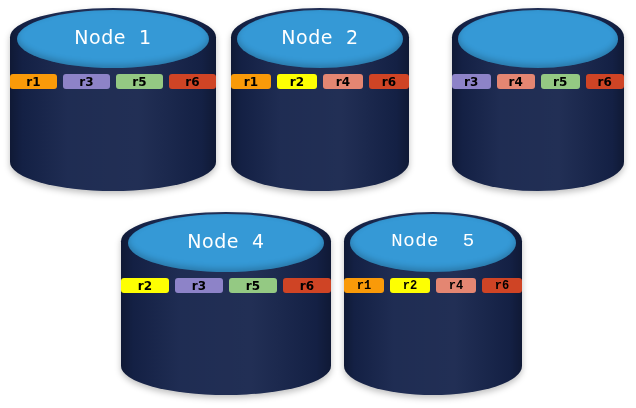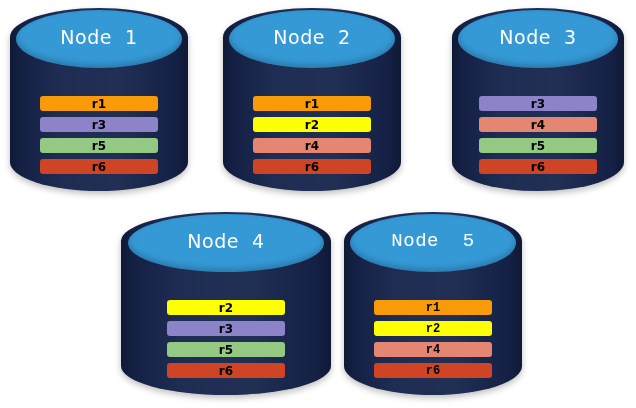--- a/index.html
+++ b/index.html
@@ -82,73 +82,71 @@
     user-select: none;
   }
 
   
   .bars {
     position: absolute;
     left: 0;
     width: 100%;
     top: 66px;
     display: flex;
-    flex-direction: column;
+    flex-direction: row;
     gap: 6px;
     align-items: center;
-    margin-top: 22px;
   }
 
   .bar {
     position: relative;
     height: 15px;
     border-radius: 3px;
     display: flex;
     align-items: center;
     justify-content: center;
     font-size: 12px;
     font-weight: bold;
     color: #000000;
     line-height: 1;
     box-sizing: border-box;
   }
 </style>
 </head>
 <body>
 
 <div id="diagram" style="background: rgb(255, 255, 255);">
-    <div class="node" style="left: 10px; top: 8px; width: 178px; height: 183px;">
+    <div class="node" style="left: 10px; top: 8px; width: 206px; height: 183px;">
       <div class="cyl-body" style="background: rgb(22, 36, 76);"></div>
       <div class="cyl-shade"></div>
       <div class="cyl-top" style="background: rgb(53, 153, 214);"></div>
       <div class="node-label" style="color: rgb(255, 255, 255);">Node  1</div>
       <div class="bars">
         <div class="bar" style="background: rgb(249, 154, 9); width: 118px; color: rgb(0, 0, 0);">r1</div>
         <div class="bar" style="background: rgb(141, 131, 200); width: 118px; color: rgb(0, 0, 0);">r3</div>
         <div class="bar" style="background: rgb(148, 201, 131); width: 118px; color: rgb(0, 0, 0);">r5</div>
         <div class="bar" style="background: rgb(207, 68, 37); width: 118px; color: rgb(0, 0, 0);">r6</div>
       </div>
     </div>
-    <div class="node" style="left: 223px; top: 8px; width: 178px; height: 183px;">
+    <div class="node" style="left: 231px; top: 8px; width: 178px; height: 183px;">
       <div class="cyl-body" style="background: rgb(22, 36, 76);"></div>
       <div class="cyl-shade"></div>
       <div class="cyl-top" style="background: rgb(53, 153, 214);"></div>
       <div class="node-label" style="color: rgb(255, 255, 255);">Node  2</div>
       <div class="bars">
         <div class="bar" style="background: rgb(249, 154, 9); width: 118px; color: rgb(0, 0, 0);">r1</div>
         <div class="bar" style="background: rgb(254, 255, 2); width: 118px; color: rgb(0, 0, 0);">r2</div>
         <div class="bar" style="background: rgb(228, 134, 114); width: 118px; color: rgb(0, 0, 0);">r4</div>
         <div class="bar" style="background: rgb(207, 68, 37); width: 118px; color: rgb(0, 0, 0);">r6</div>
       </div>
     </div>
     <div class="node" style="left: 452px; top: 8px; width: 172px; height: 183px;">
       <div class="cyl-body" style="background: rgb(22, 36, 76);"></div>
       <div class="cyl-shade"></div>
       <div class="cyl-top" style="background: rgb(53, 153, 214);"></div>
-      <div class="node-label" style="color: rgb(255, 255, 255);">Node  3</div>
       <div class="bars">
         <div class="bar" style="background: rgb(141, 131, 200); width: 118px; color: rgb(0, 0, 0);">r3</div>
         <div class="bar" style="background: rgb(228, 134, 114); width: 118px; color: rgb(0, 0, 0);">r4</div>
         <div class="bar" style="background: rgb(148, 201, 131); width: 118px; color: rgb(0, 0, 0);">r5</div>
         <div class="bar" style="background: rgb(207, 68, 37); width: 118px; color: rgb(0, 0, 0);">r6</div>
       </div>
     </div>
     <div class="node" style="left: 121px; top: 212px; width: 178px; height: 183px; padding-left: 32px;">
       <div class="cyl-body" style="background: rgb(22, 36, 76);"></div>
       <div class="cyl-shade"></div>

